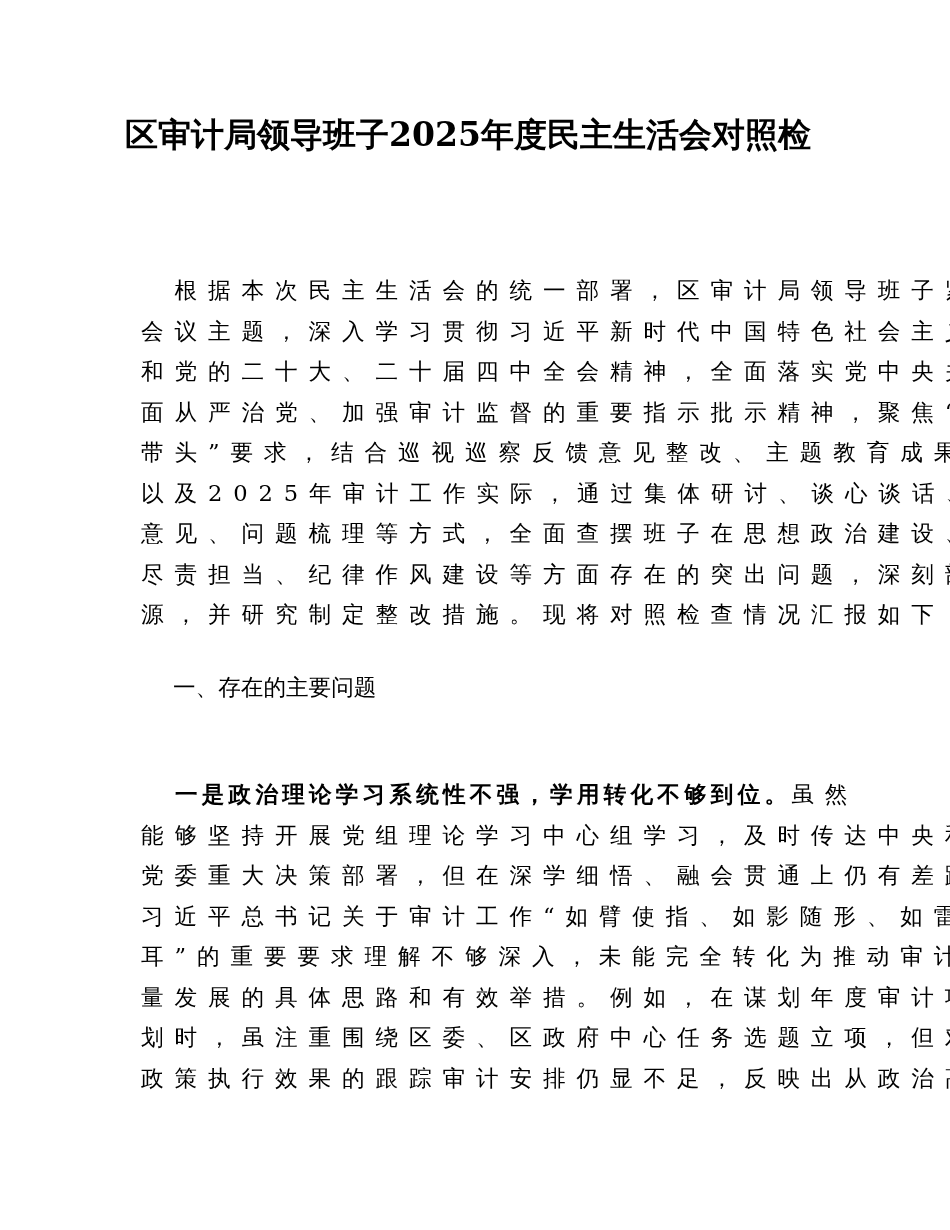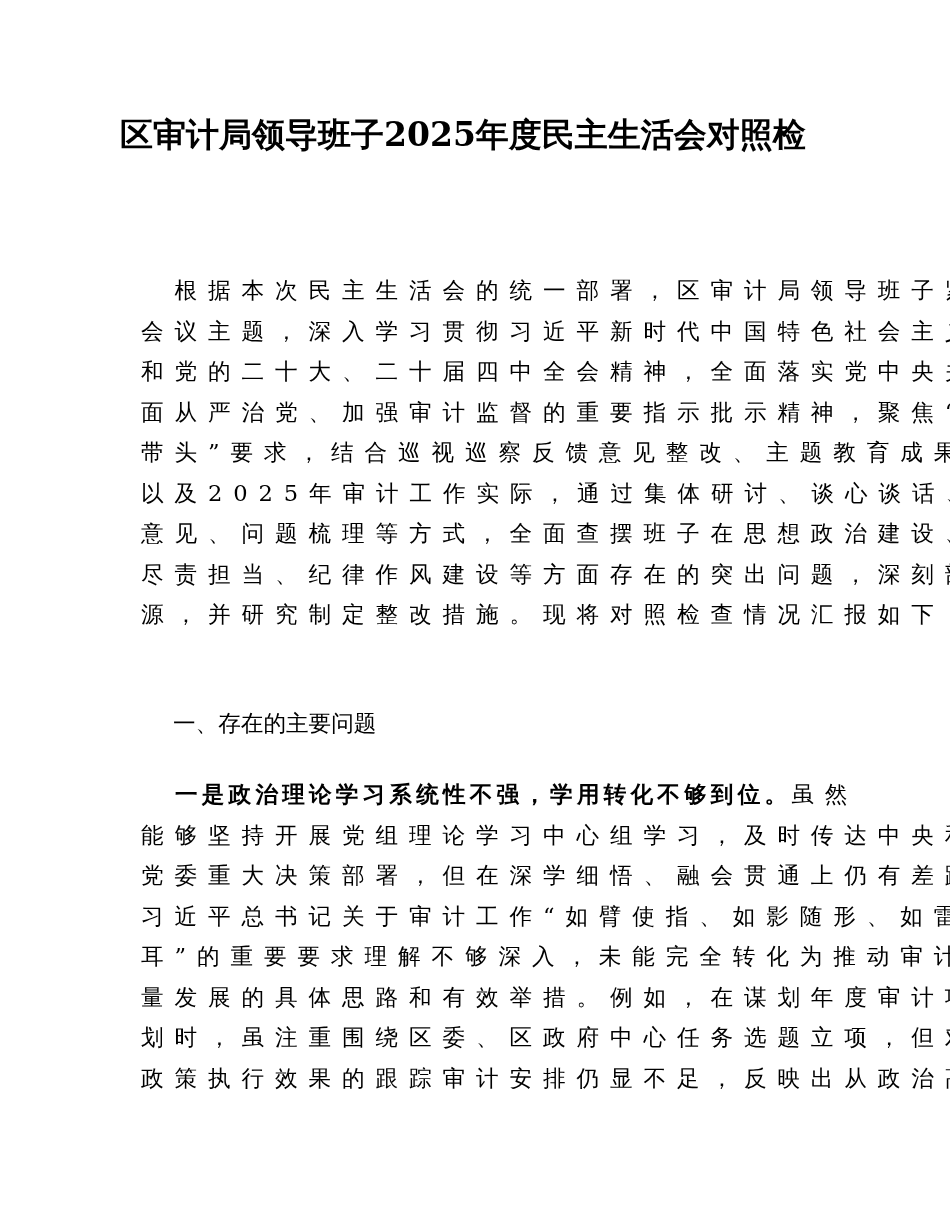--- a/index.html
+++ b/index.html
@@ -1,34 +1,34 @@
 <!DOCTYPE html>
 <html><head>
 <meta charset="utf-8">
 <style>
   html, body { margin: 0; padding: 0; background: #ffffff; }
   body { width: 950px; height: 1230px; overflow: hidden; position: relative; color: #000; }
   .page { position: absolute; left: 0; top: 0; width: 950px; height: 1230px; background: #fff; }
   .title {
-    position: absolute; left: 120px; width: 710px; top: 112px;
-    text-align: left;
+    position: absolute; left: 113px; width: 710px; top: 112px;
+    text-align: center;
     font-family: "DejaVu Serif", "Liberation Serif", serif;
     font-weight: bold; font-size: 33px; line-height: 46px;
     letter-spacing: 0px;
   }
   .body {
     position: absolute; left: 141px; width: 672px;
     font-family: "DejaVu Serif", "Liberation Serif", serif;
     font-size: 22.6px; line-height: 40.5px;
     letter-spacing: 10.9px;
   }
   .line { display: block; white-space: nowrap; height: 40.5px; }
   .intro { top: 270px; }
   .h1 {
-    position: absolute; left: 173px; top: 707px;
+    position: absolute; left: 173px; top: 671px;
     font-family: "DejaVu Sans", "Liberation Sans", sans-serif;
     font-size: 22.6px; line-height: 32px; letter-spacing: 0px;
   }
   .h2 {
     position: absolute; left: 173px; top: 724px;
     font-family: "DejaVu Serif", "Liberation Serif", serif;
     font-size: 22.6px; line-height: 32px; letter-spacing: 2px;
   }
   .p2 { top: 774px; }
   .bold { font-weight: bold; letter-spacing: 4.2px; }

